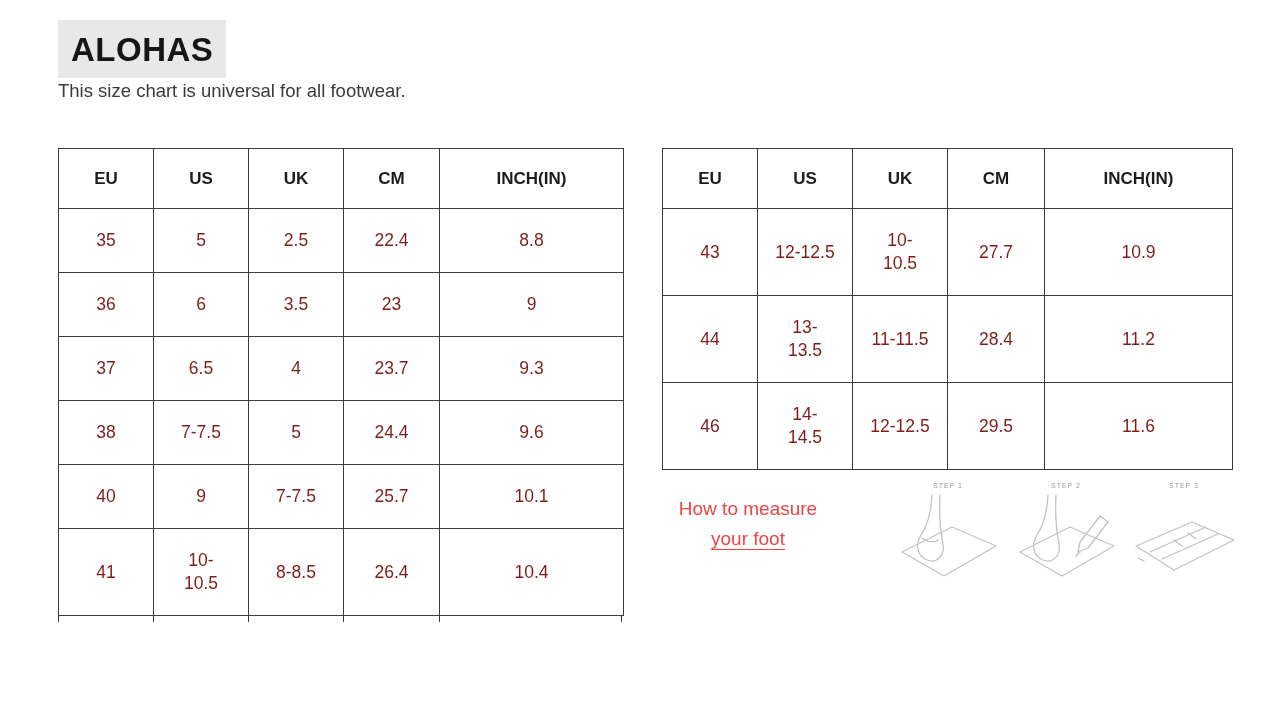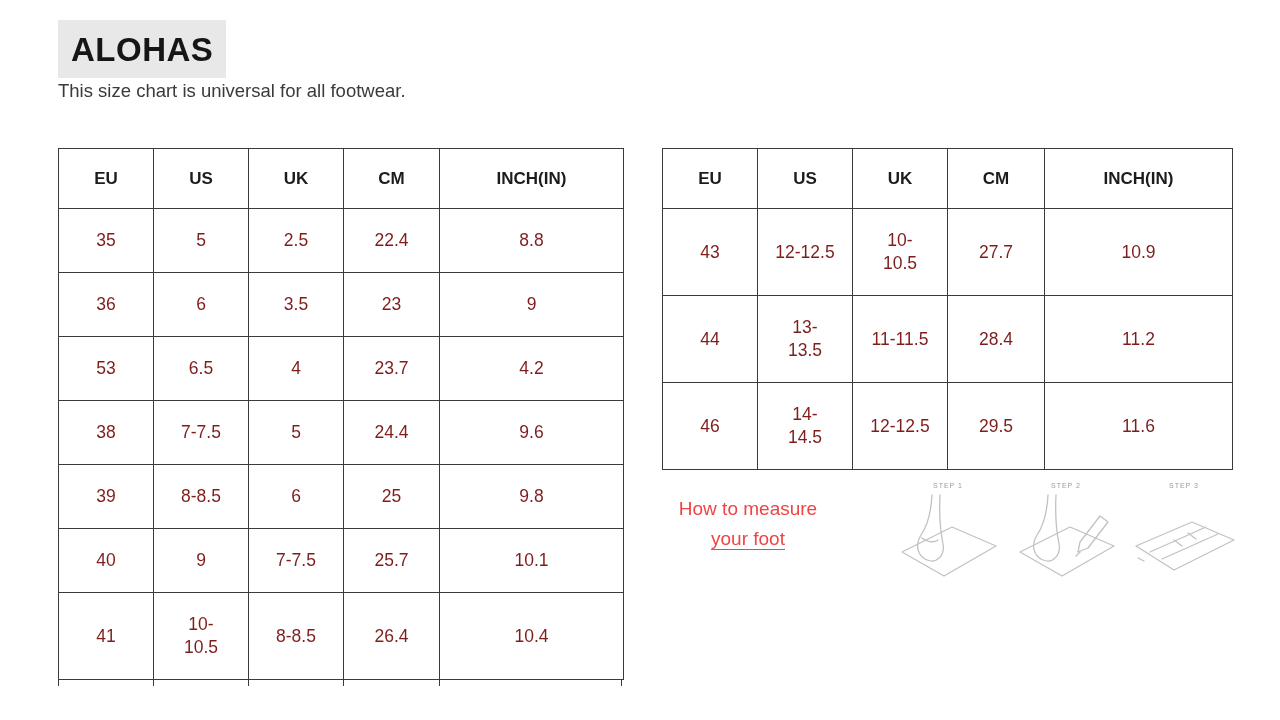--- a/index.html
+++ b/index.html
@@ -122,39 +122,32 @@
               <td>8.8</td>
             </tr>
             <tr>
               <td>36</td>
               <td>6</td>
               <td>3.5</td>
               <td>23</td>
               <td>9</td>
             </tr>
             <tr>
-              <td>53</td>
+              <td>37</td>
               <td>6.5</td>
               <td>4</td>
               <td>23.7</td>
-              <td>4.2</td>
+              <td>9.3</td>
             </tr>
             <tr>
               <td>38</td>
               <td>7-7.5</td>
               <td>5</td>
               <td>24.4</td>
               <td>9.6</td>
-            </tr>
-            <tr>
-              <td>39</td>
-              <td>8-8.5</td>
-              <td>6</td>
-              <td>25</td>
-              <td>9.8</td>
             </tr>
             <tr>
               <td>40</td>
               <td>9</td>
               <td>7-7.5</td>
               <td>25.7</td>
               <td>10.1</td>
             </tr>
             <tr>
               <td>41</td>

